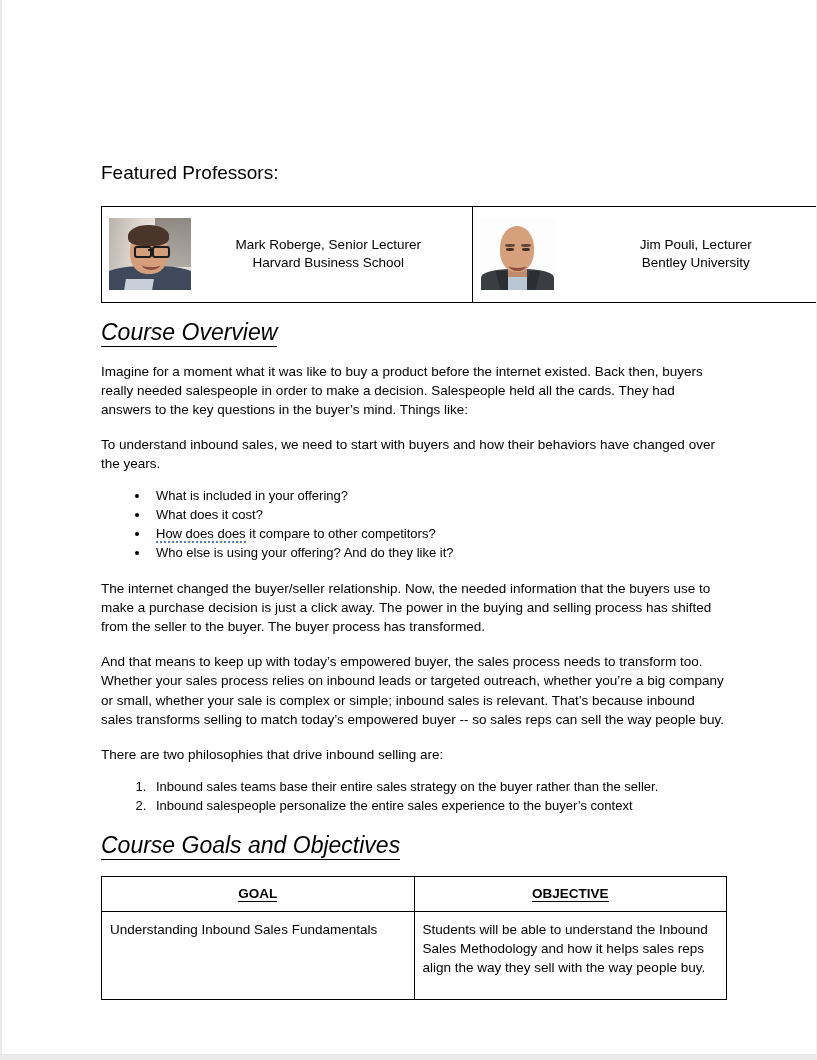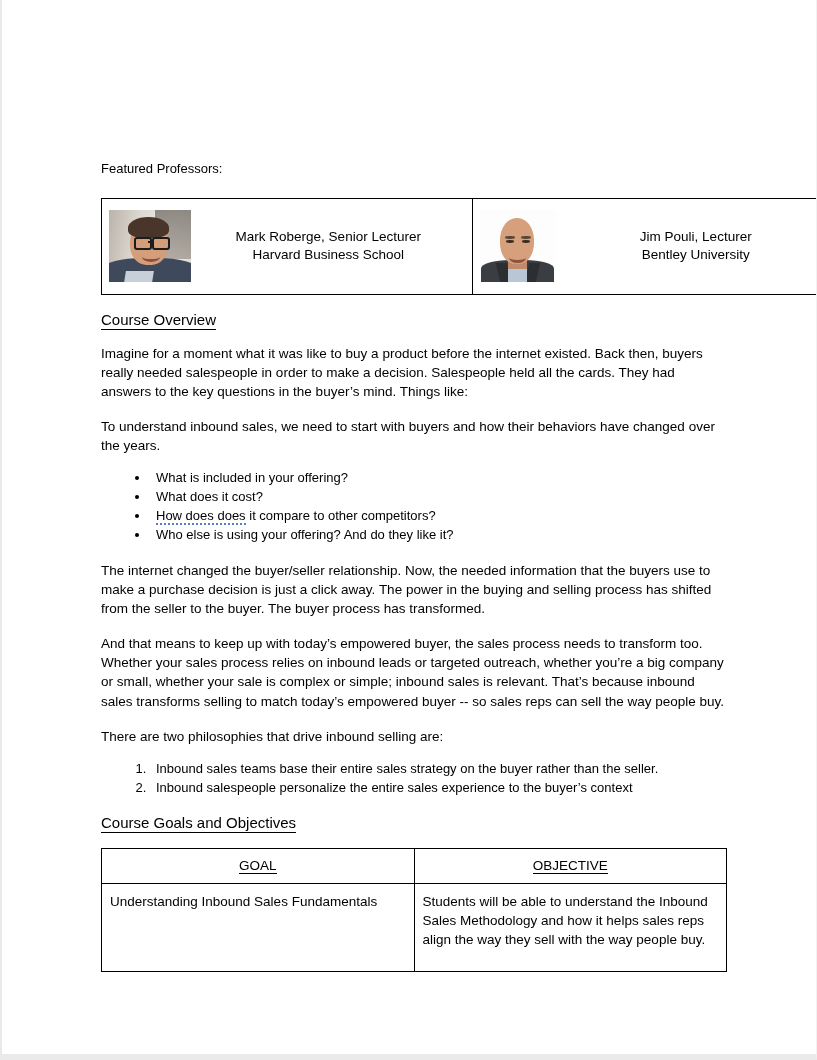--- a/index.html
+++ b/index.html
@@ -23,21 +23,21 @@
     overflow: hidden;
   }
   #content {
     position: absolute;
     left: 99px;
     top: 160px;
     width: 626px;
   }
 
   .featured-label {
-    font-size: 13px;
+    font-size: 19px;
     line-height: 1.35;
     color: #000;
     margin: 0 0 20px 0;
   }
 
   
   .prof-table {
     width: 742px;
     border-collapse: collapse;
     table-layout: fixed;
@@ -98,24 +98,25 @@
   .pb-neck { position:absolute; left:38%; bottom:18%; width:24%; height:14%; background:#c08b6c; }
   .pb-head { position:absolute; left:27%; top:11%; width:45%; height:64%; background:#d5a07b; border-radius:48% 48% 45% 45%; }
   .pb-brow-l { position:absolute; left:33%; top:36%; width:14%; height:4%; background:#5c4636; border-radius:40%; }
   .pb-brow-r { position:absolute; left:54%; top:36%; width:14%; height:4%; background:#5c4636; border-radius:40%; }
   .pb-eye-l { position:absolute; left:35%; top:42%; width:10%; height:4%; background:#3a2b20; border-radius:50%; }
   .pb-eye-r { position:absolute; left:56%; top:42%; width:10%; height:4%; background:#3a2b20; border-radius:50%; }
   .pb-smile { position:absolute; left:39%; top:59%; width:22%; height:10%; border-bottom:3px solid #91503f; border-radius:0 0 60% 60%; }
 
   
   h2.section-heading {
-    font-size: 15px;
+    font-size: 23px;
     font-weight: normal;
     margin: 16px 0 2px 0;
     display: block;
+    font-style: italic;
   }
   h2.section-heading span.u {
     border-bottom: 1.6px solid #000;
     padding-bottom: 1px;
   }
   p.byline {
     font-size: 13.5px;
     margin: 0;
     line-height: 1.4;
   }
@@ -148,21 +149,21 @@
     border-collapse: collapse;
     table-layout: fixed;
     font-size: 13.5px;
   }
   .goals-table th, .goals-table td {
     border: 1.4px solid #000;
     vertical-align: top;
     line-height: 1.42;
   }
   .goals-table th {
-    font-weight: normal;
+    font-weight: bold;
     padding: 7px 6px 8px 6px;
   }
   .goals-table th span.u { border-bottom: 1.3px solid #000; }
   .goals-table td {
     padding: 8px 9px 22px 8px;
     text-align: left;
   }
   .goals-table td.goal-cell { padding-bottom: 36px; }
 </style>
 </head>

